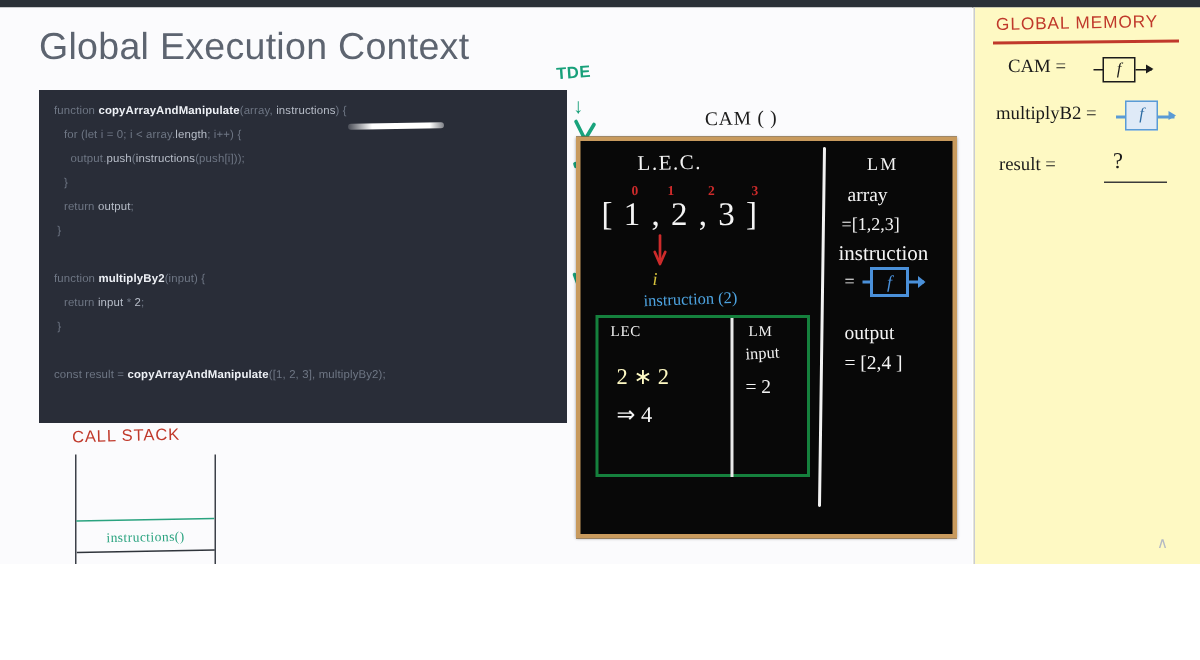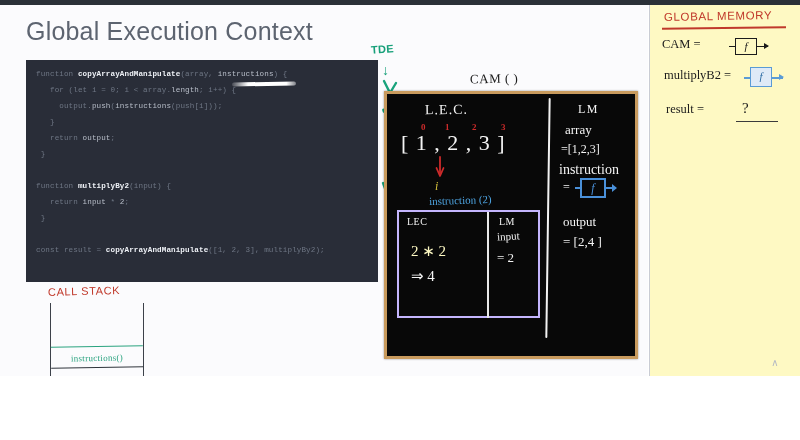--- a/index.html
+++ b/index.html
@@ -55,21 +55,21 @@
   .code-block {
     position: absolute;
     left: 26px; top: 55px;
     width: 352px; height: 222px;
     background: #292d38;
     padding: 6px 0 0 0;
     box-sizing: border-box;
     overflow: hidden;
   }
   .code-line {
-    font-family: Liberation Mono, monospace;
+    font-family: Liberation Sans, sans-serif;
     font-size: 7.6px;
     line-height: 16px;
     color: #737b88;
     white-space: pre;
     padding-left: 10px;
     letter-spacing: 0.1px;
   }
   .code-line .hl {
     color: #eef1f6;
     font-weight: bold;
@@ -295,21 +295,21 @@
     font-family: "Liberation Serif", serif;
     font-size: 11px;
     transform: rotate(-2deg);
     white-space: nowrap;
   }
   
   .inner-box {
     position: absolute;
     left: 10px; top: 116px;
     width: 143px; height: 108px;
-    border: 2px solid #c4b5fd;
+    border: 2px solid #15803d;
     box-sizing: border-box;
   }
   .inner-div {
     position: absolute;
     left: 88px; top: 0;
     width: 2px; height: 106px;
     background: #e8e8e8;
   }
   .inner-lec {
     position: absolute;
@@ -423,21 +423,21 @@
     background: #c0392b;
     transform: rotate(-0.6deg);
   }
   .gm-row {
     position: absolute;
     font-family: "Liberation Serif", serif;
     font-size: 12.5px;
     color: #1b1b1b;
     white-space: nowrap;
   }
-  .gm-cam { left: 12px; top: 32px; }
+  .gm-cam { left: 22px; top: 32px; }
   .gm-mul { left: 14px; top: 63px; }
   .gm-res { left: 16px; top: 97px; }
   .gm-qmark {
     position: absolute;
     left: 92px; top: 95px;
     font-family: "Liberation Serif", serif;
     font-size: 15px;
     color: #1b1b1b;
   }
   .fbox-black {

